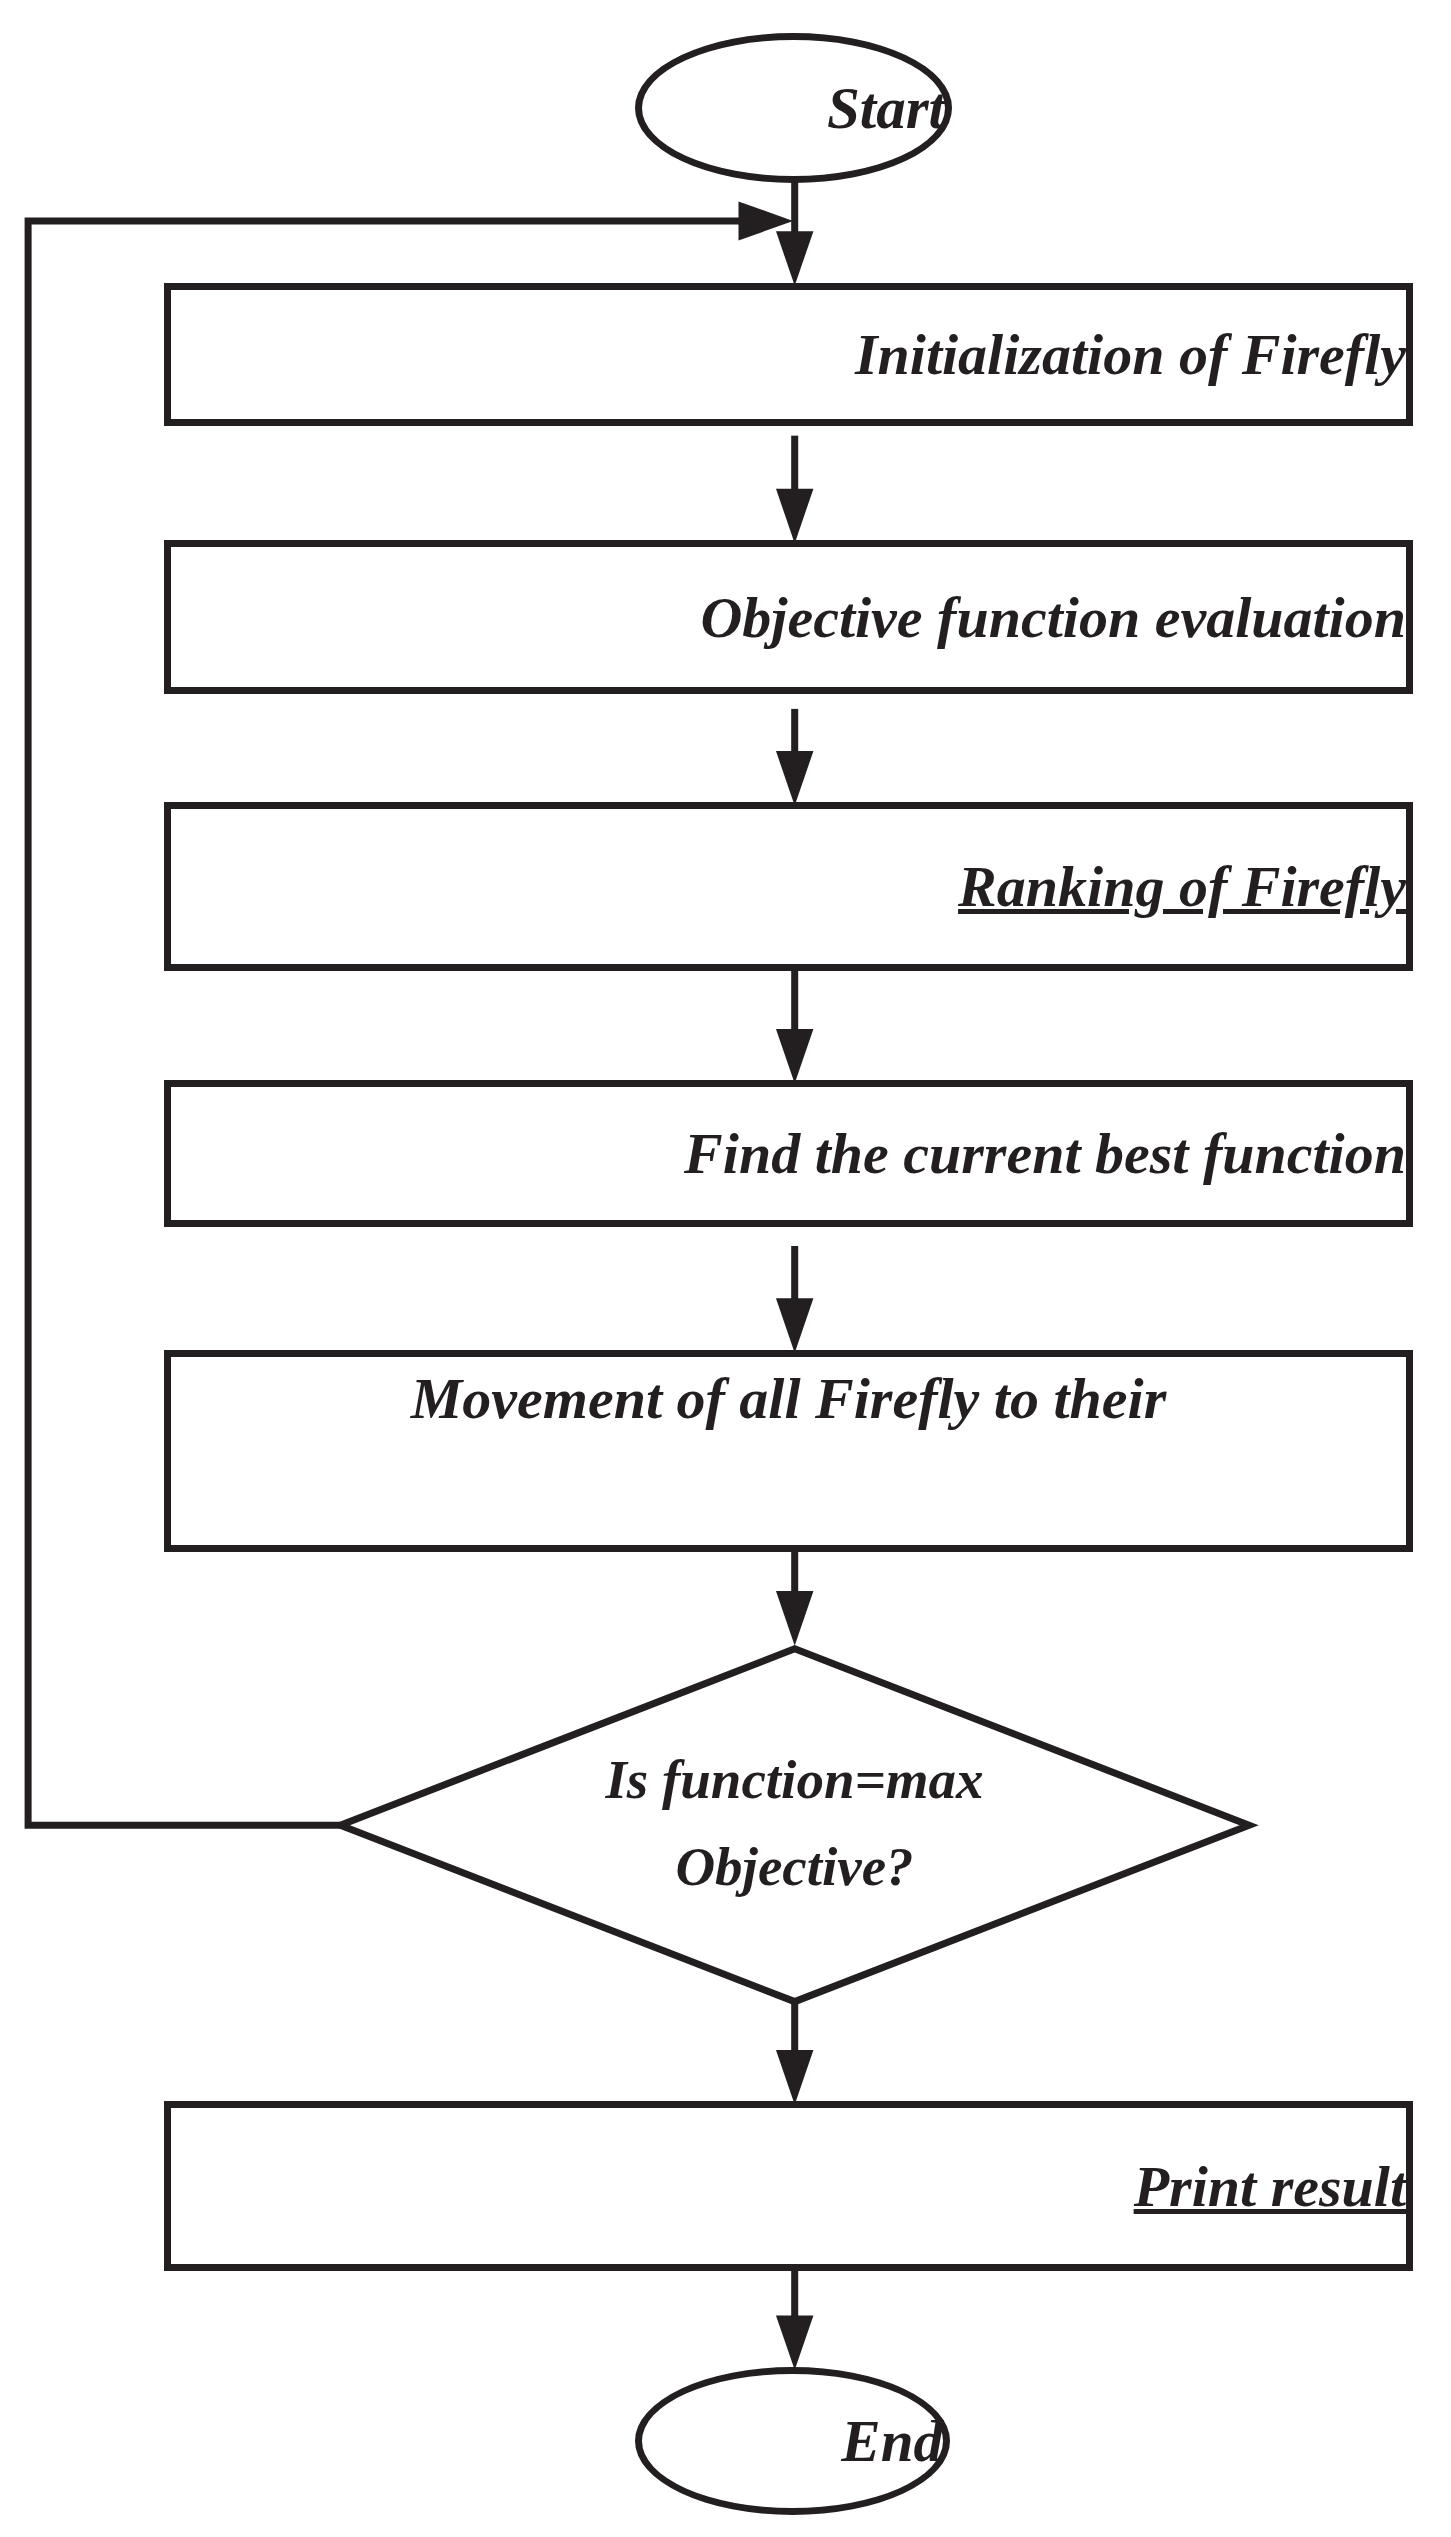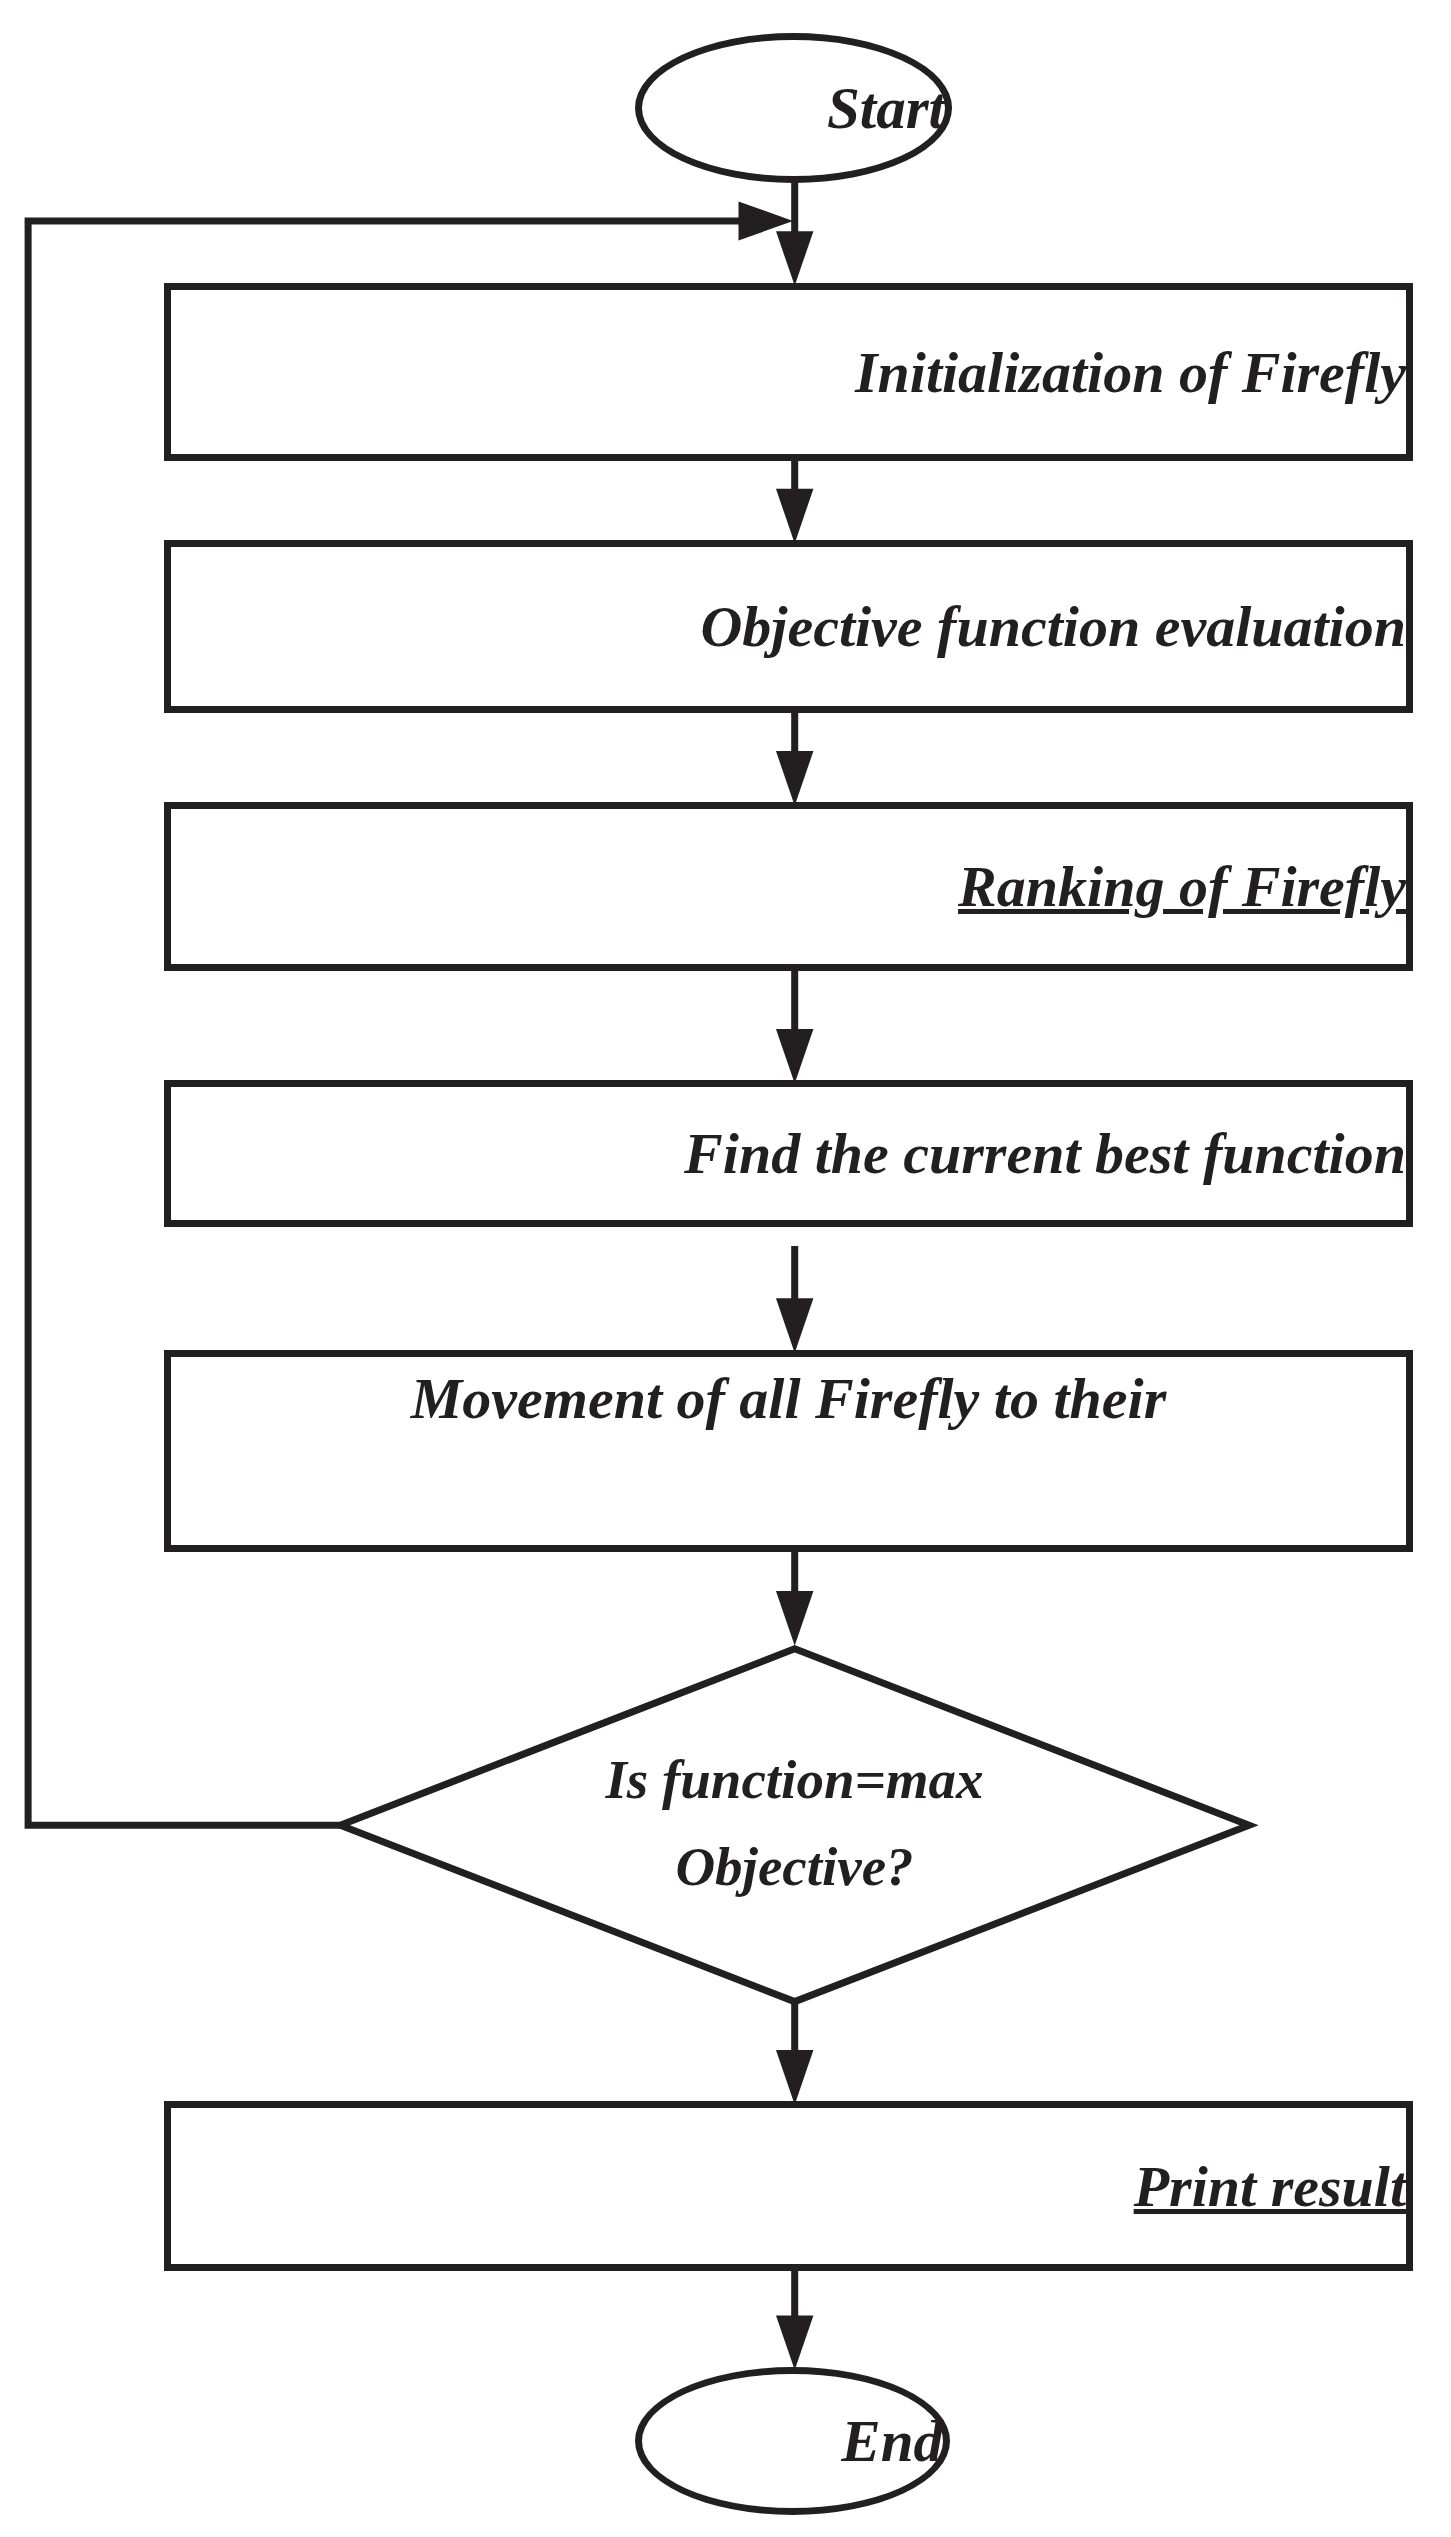--- a/index.html
+++ b/index.html
@@ -41,22 +41,22 @@
     border-radius:50%;
     font-size:59px;
   }
   .process{
     left:164px;
     width:1249px;
     font-size:58px;
   }
   .node-start{ left:635px; top:33px;  width:317px; height:150px; }
   .node-end  { left:635px; top:2367px; width:315px; height:148px; }
-  .node-init     { top:283px;  height:178px; }
-  .node-objective{ top:540px;  height:173px; }
+  .node-init     { top:283px;  height:143px; }
+  .node-objective{ top:540px;  height:154px; }
   .node-ranking  { top:802px; height:169px;text-decoration:underline; }
   .node-best     { top:1080px; height:147px; }
   .node-movement { top:1350px; height:202px; }
   .node-print    { top:2101px; height:170px;text-decoration:underline; }
   .multiline{ display:block; }
   .multiline .tline{ line-height:84px; }
   .node-movement{ flex-direction:column; }
   .decision-label{
     position:absolute;
     left:404px;

